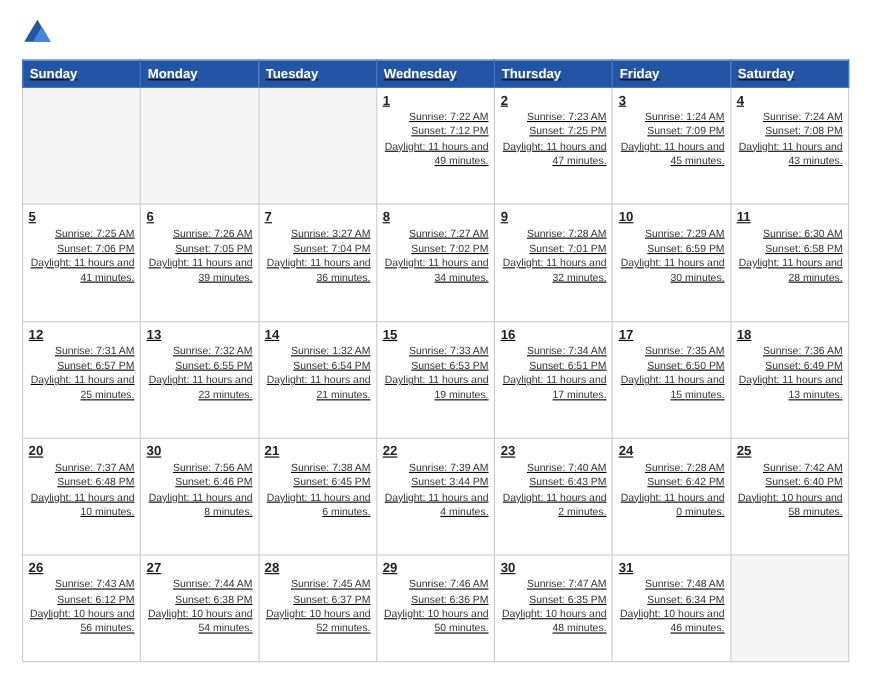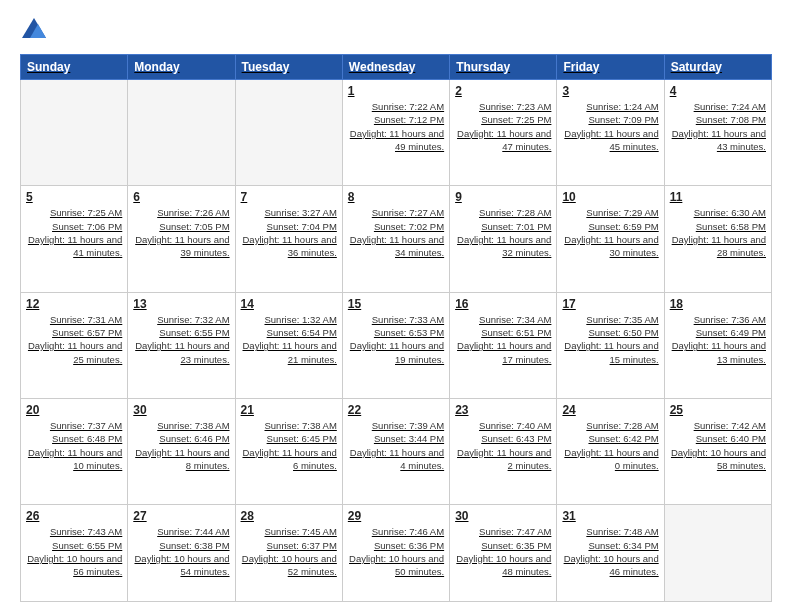--- a/index.html
+++ b/index.html
@@ -278,21 +278,21 @@
         <tr>
           <td>
             <span class="day-number">20</span>
             <div class="day-info">Sunrise: 7:37 AM
 Sunset: 6:48 PM
 Daylight: 11 hours
 and 10 minutes.</div>
           </td>
           <td>
             <span class="day-number">30</span>
-            <div class="day-info">Sunrise: 7:38 AM
+            <div class="day-info">Sunrise: 7:56 AM
 Sunset: 6:46 PM
 Daylight: 11 hours
 and 8 minutes.</div>
           </td>
           <td>
             <span class="day-number">21</span>
             <div class="day-info">Sunrise: 7:38 AM
 Sunset: 6:45 PM
 Daylight: 11 hours
 and 6 minutes.</div>
@@ -323,21 +323,21 @@
             <div class="day-info">Sunrise: 7:42 AM
 Sunset: 6:40 PM
 Daylight: 10 hours
 and 58 minutes.</div>
           </td>
         </tr>
         <tr>
           <td>
             <span class="day-number">26</span>
             <div class="day-info">Sunrise: 7:43 AM
-Sunset: 6:55 PM
+Sunset: 6:12 PM
 Daylight: 10 hours
 and 56 minutes.</div>
           </td>
           <td>
             <span class="day-number">27</span>
             <div class="day-info">Sunrise: 7:44 AM
 Sunset: 6:38 PM
 Daylight: 10 hours
 and 54 minutes.</div>
           </td>

